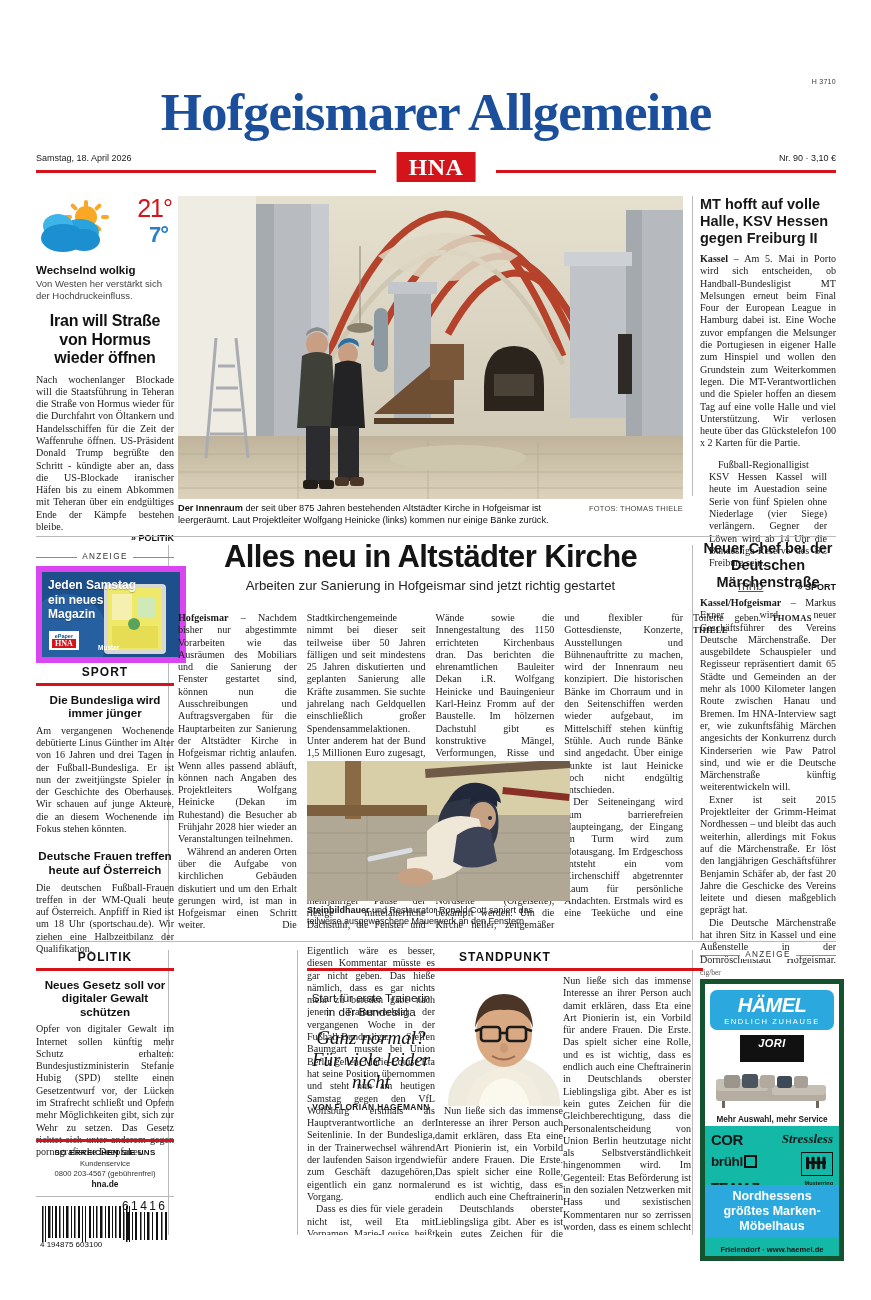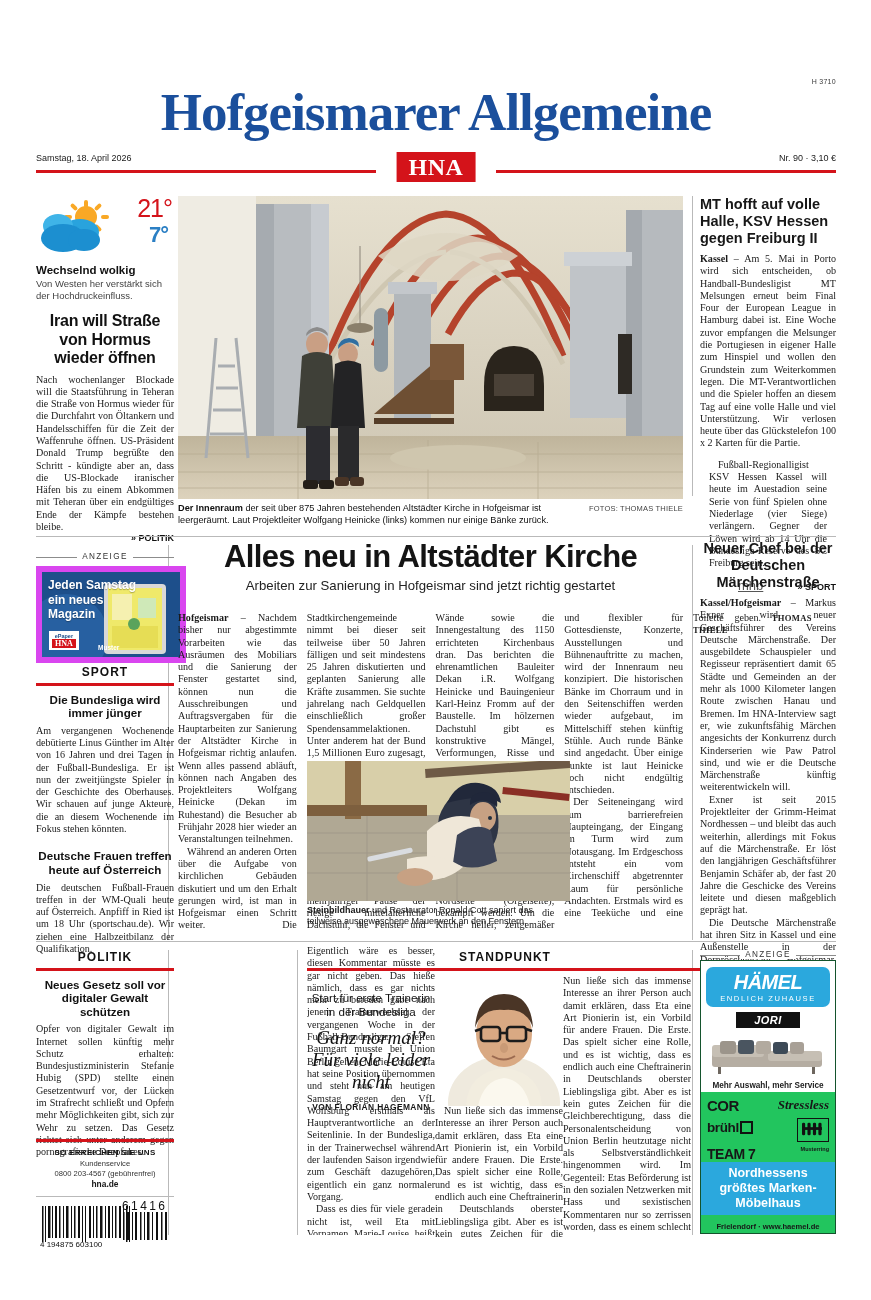--- a/index.html
+++ b/index.html
@@ -129,26 +129,26 @@
   .sp-title{
     font-family:"Liberation Serif", serif;font-style:italic;
     font-size:19px;line-height:22px;text-align:center;margin-top:8px;color:#111;
   }
   .sp-by{font-size:8.4px;font-weight:700;letter-spacing:.4px;text-align:center;margin-top:9px;}
   .sp-portrait{position:absolute;left:444px;top:978px;width:120px;height:128px;overflow:hidden;background:#c8c2ba;}
   .sp-cols{position:absolute;left:178px;top:1105px;width:525px;}
 
   
   .rightad{position:absolute;left:700px;top:950px;width:136px;}
-  .haemelbox{margin-top:1px;border:1px solid #14532d;width:134px;height:272px;position:relative;overflow:hidden;background:#22c55e;}
+  .haemelbox{margin-top:20px;border:5px solid #14532d;width:134px;height:272px;position:relative;overflow:hidden;background:#14b8a6;}
   .haemel-top{background:#fff;padding:6px 5px 2px 5px;}
   .haemel-logo{background:#2ba8dd;border-radius:7px;padding:5px 4px 4px 4px;text-align:center;}
   .haemel-logo .n{font-size:20px;font-weight:700;font-style:italic;color:#fff;letter-spacing:-.5px;line-height:21px;}
   .haemel-logo .s{font-size:7.6px;color:#fff;letter-spacing:1.6px;margin-top:1px;}
-  .jori{margin:5px auto 0 auto;width:64px;height:16px;background:#111;color:#fff;font-size:11px;font-weight:700;
+  .jori{margin:5px auto 0 auto;width:64px;height:27px;background:#111;color:#fff;font-size:11px;font-weight:700;
      font-style:italic;text-align:center;line-height:16px;letter-spacing:.5px;}
   .sofa{margin:3px auto 0 auto;width:124px;height:46px;position:relative;overflow:hidden;}
   .haemel-tag{text-align:center;font-size:8.2px;font-weight:700;margin-top:4px;color:#222;}
   .brands{margin-top:5px;padding:0 6px;}
   .brow{display:flex;align-items:flex-start;justify-content:space-between;margin-bottom:4px;}
   .b-cor{font-size:15px;font-weight:700;letter-spacing:-.5px;}
   .b-stressless{font-family:"Liberation Serif",serif;font-style:italic;font-size:13px;font-weight:700;}
   .b-bruhl{font-size:13.5px;font-weight:700;letter-spacing:-.4px;}
   .b-sq{display:inline-block;width:9px;height:9px;border:2px solid #111;vertical-align:middle;margin-left:1px;}
   .b-muster{width:30px;height:22px;border:1px solid #111;position:relative;}

